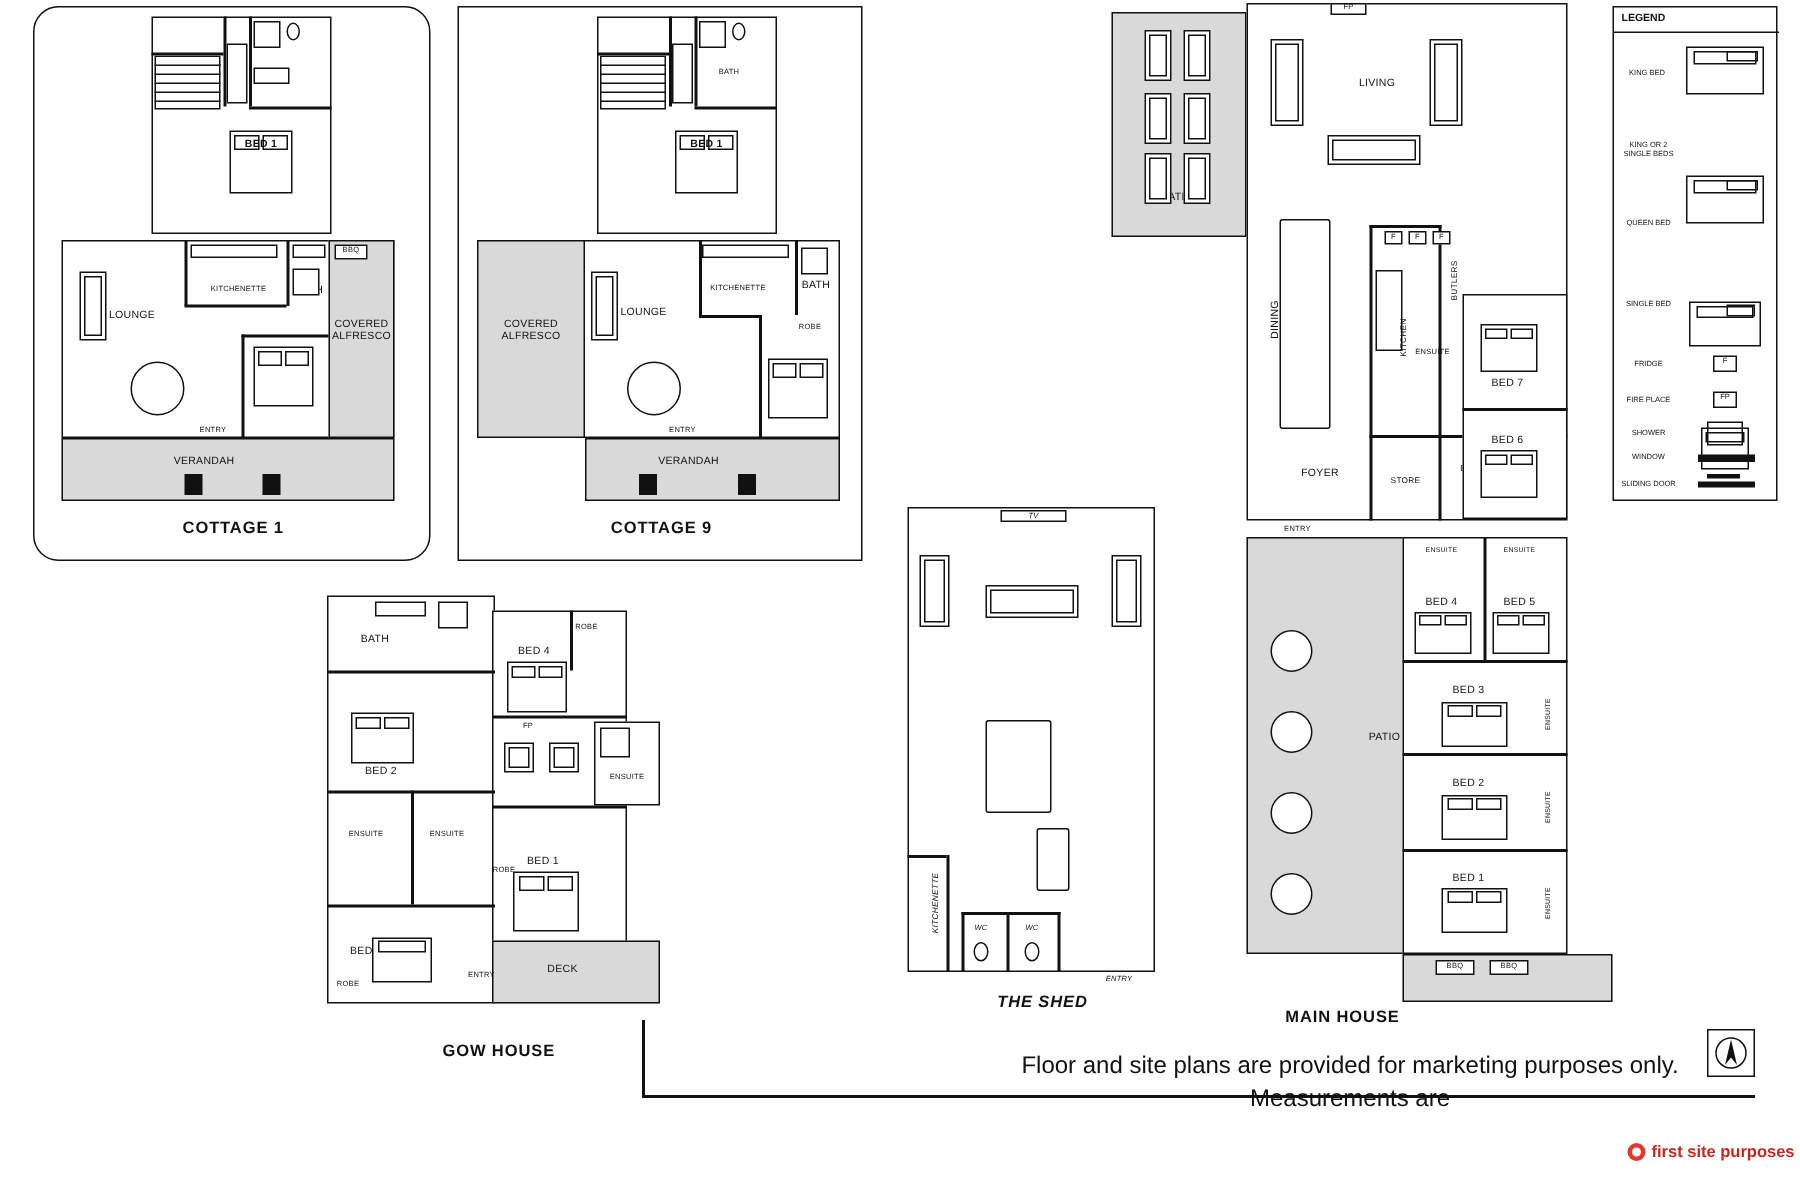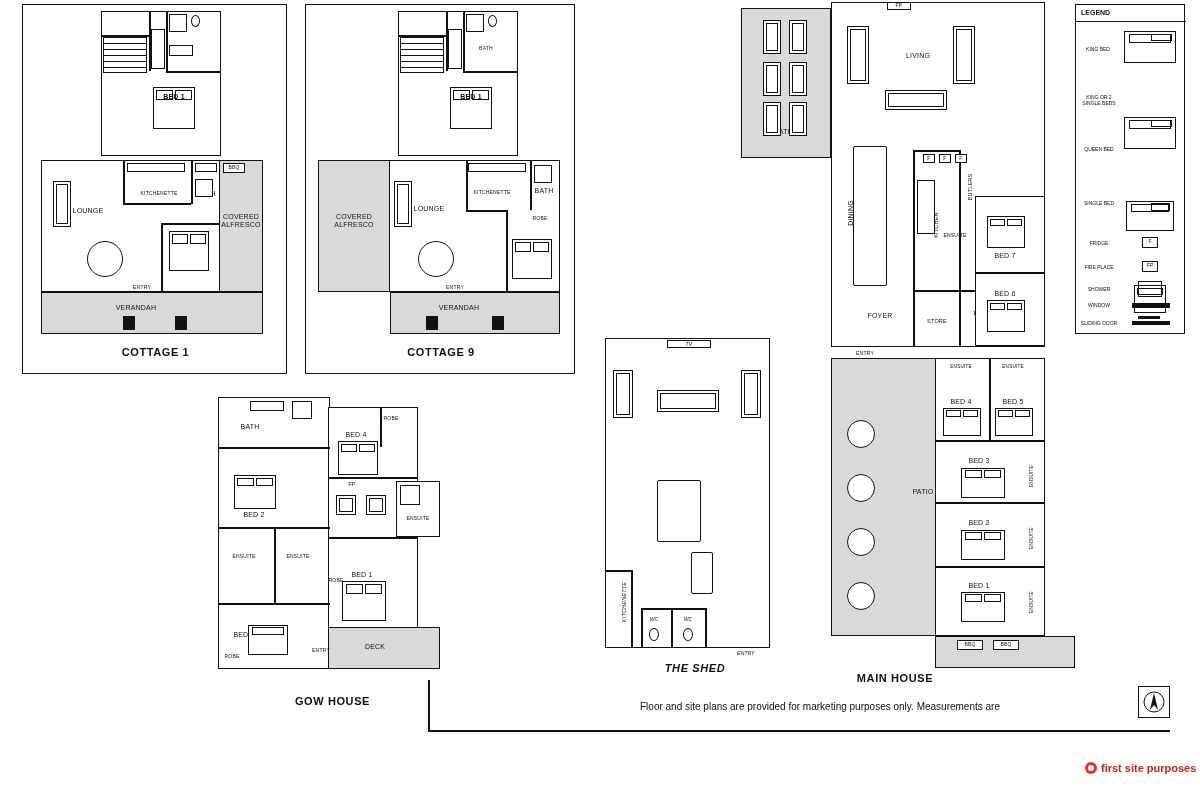--- a/index.html
+++ b/index.html
@@ -54,39 +54,39 @@
 
   
   .legend-box{border:1px solid #111;background:#fff;}
   .legend-title{font-size:7px;font-weight:bold;}
   .legend-row-label{font-size:5px;text-align:center;line-height:1.15;}
   .legend-icon{border:1.2px solid #111;background:#fff;position:relative;}
   .legend-icon.bed:before{left:8%;right:8%;top:8%;height:28%;}
 
   
   .footer-note{
-    position:absolute;font-size:10px;line-height:1.35;text-align:left;color:#111;
+    position:absolute;font-size:16px;line-height:1.35;text-align:center;color:#111;
   }
   .estate-title{
     position:absolute;font-size:22px;font-weight:bold;letter-spacing:.2px;color:#111;
   }
   .brand{position:absolute;display:flex;align-items:center;gap:4px;}
   .brand-dot{width:12px;height:12px;border-radius:50%;background:#e8352e;position:relative;}
   .brand-dot:after{content:"";position:absolute;left:3px;top:3px;width:6px;height:6px;border-radius:50%;background:#fff;}
   .brand-text{font-size:11px;font-weight:bold;color:#c8271f;}
   .compass{border:1px solid #111;background:#fff;display:flex;align-items:center;justify-content:center;}
   .hr{background:#111;height:1.5px;position:absolute;}
   .vr{background:#111;width:1.5px;position:absolute;}
 </style>
 </head>
 <body>
 
 <div class="canvas">
 
-  <div class="abs outer" style="left:22px;top:4px;width:265px;height:370px;">
+  <div class="abs outer" style="left:22px;top:4px;width:265px;height:370px;border-radius:17px;">
 
     <div class="abs room" style="left:78px;top:6px;width:120px;height:145px;"></div>
     <div class="abs wall" style="left:78px;top:30px;width:48px;height:1.6px;"></div>
     <div class="abs wall" style="left:126px;top:6px;width:1.6px;height:60px;"></div>
     <div class="abs wall" style="left:143px;top:6px;width:1.6px;height:60px;"></div>
     <div class="abs wall" style="left:143px;top:66px;width:55px;height:1.6px;"></div>
 
     <div class="abs thin" style="left:80px;top:32px;width:44px;height:36px;"></div>
     <div class="abs wall" style="left:80px;top:38px;width:44px;height:1px;"></div>
     <div class="abs wall" style="left:80px;top:44px;width:44px;height:1px;"></div>

